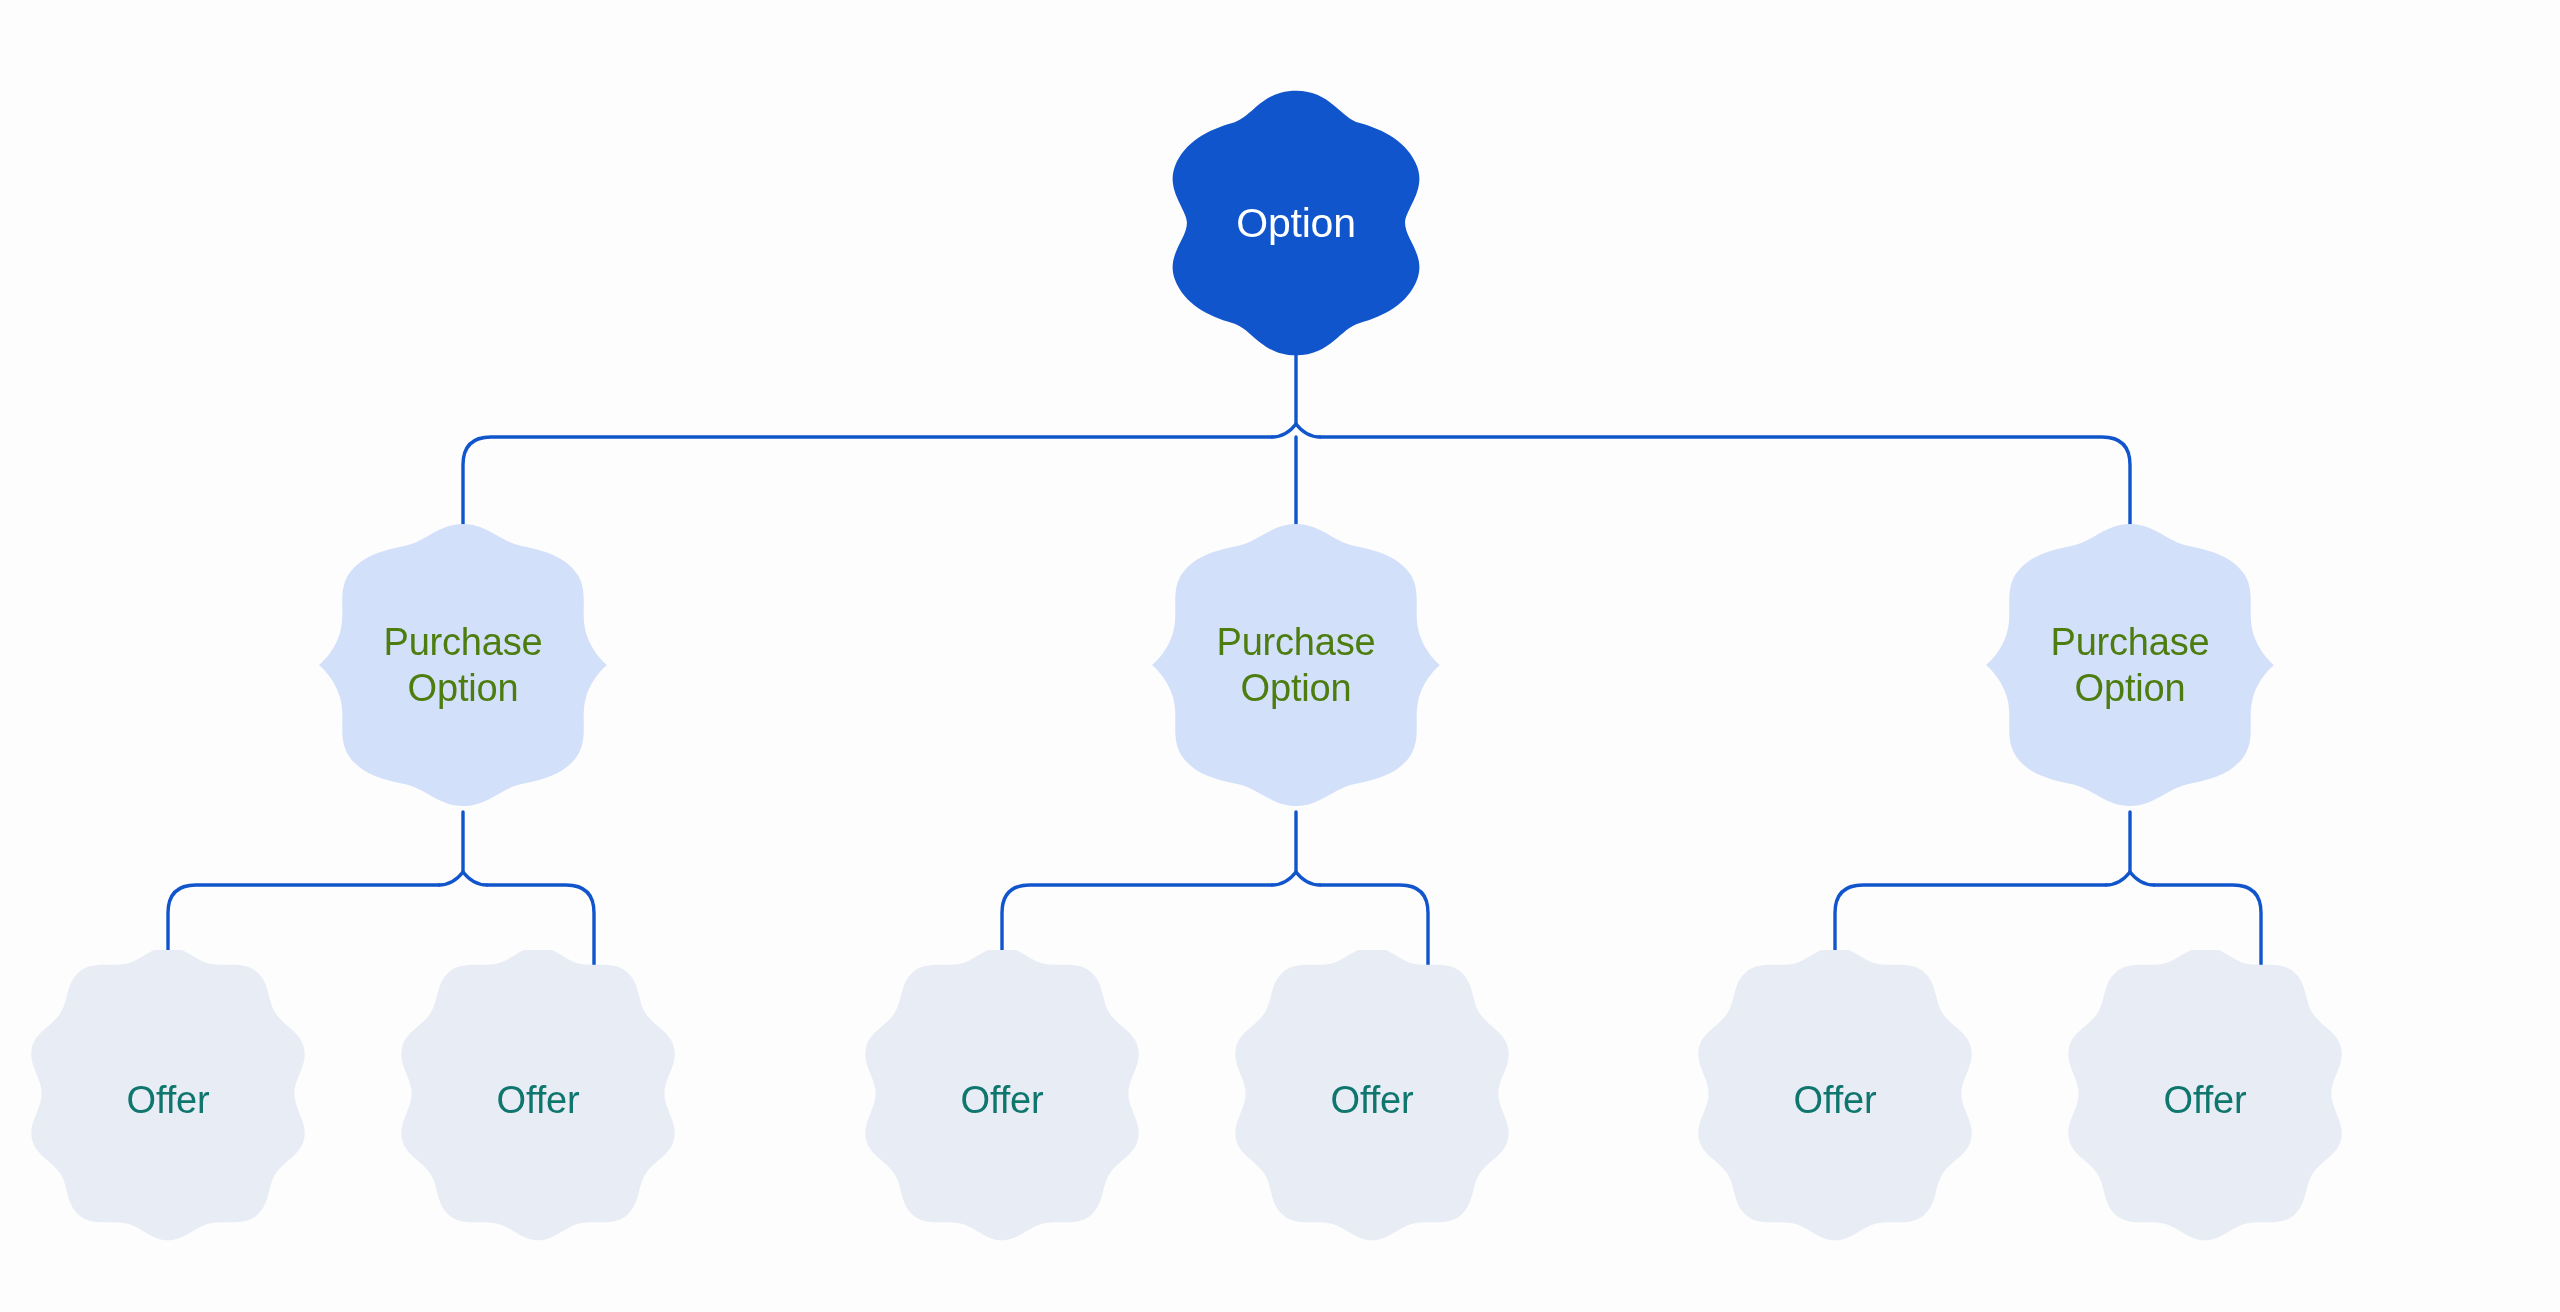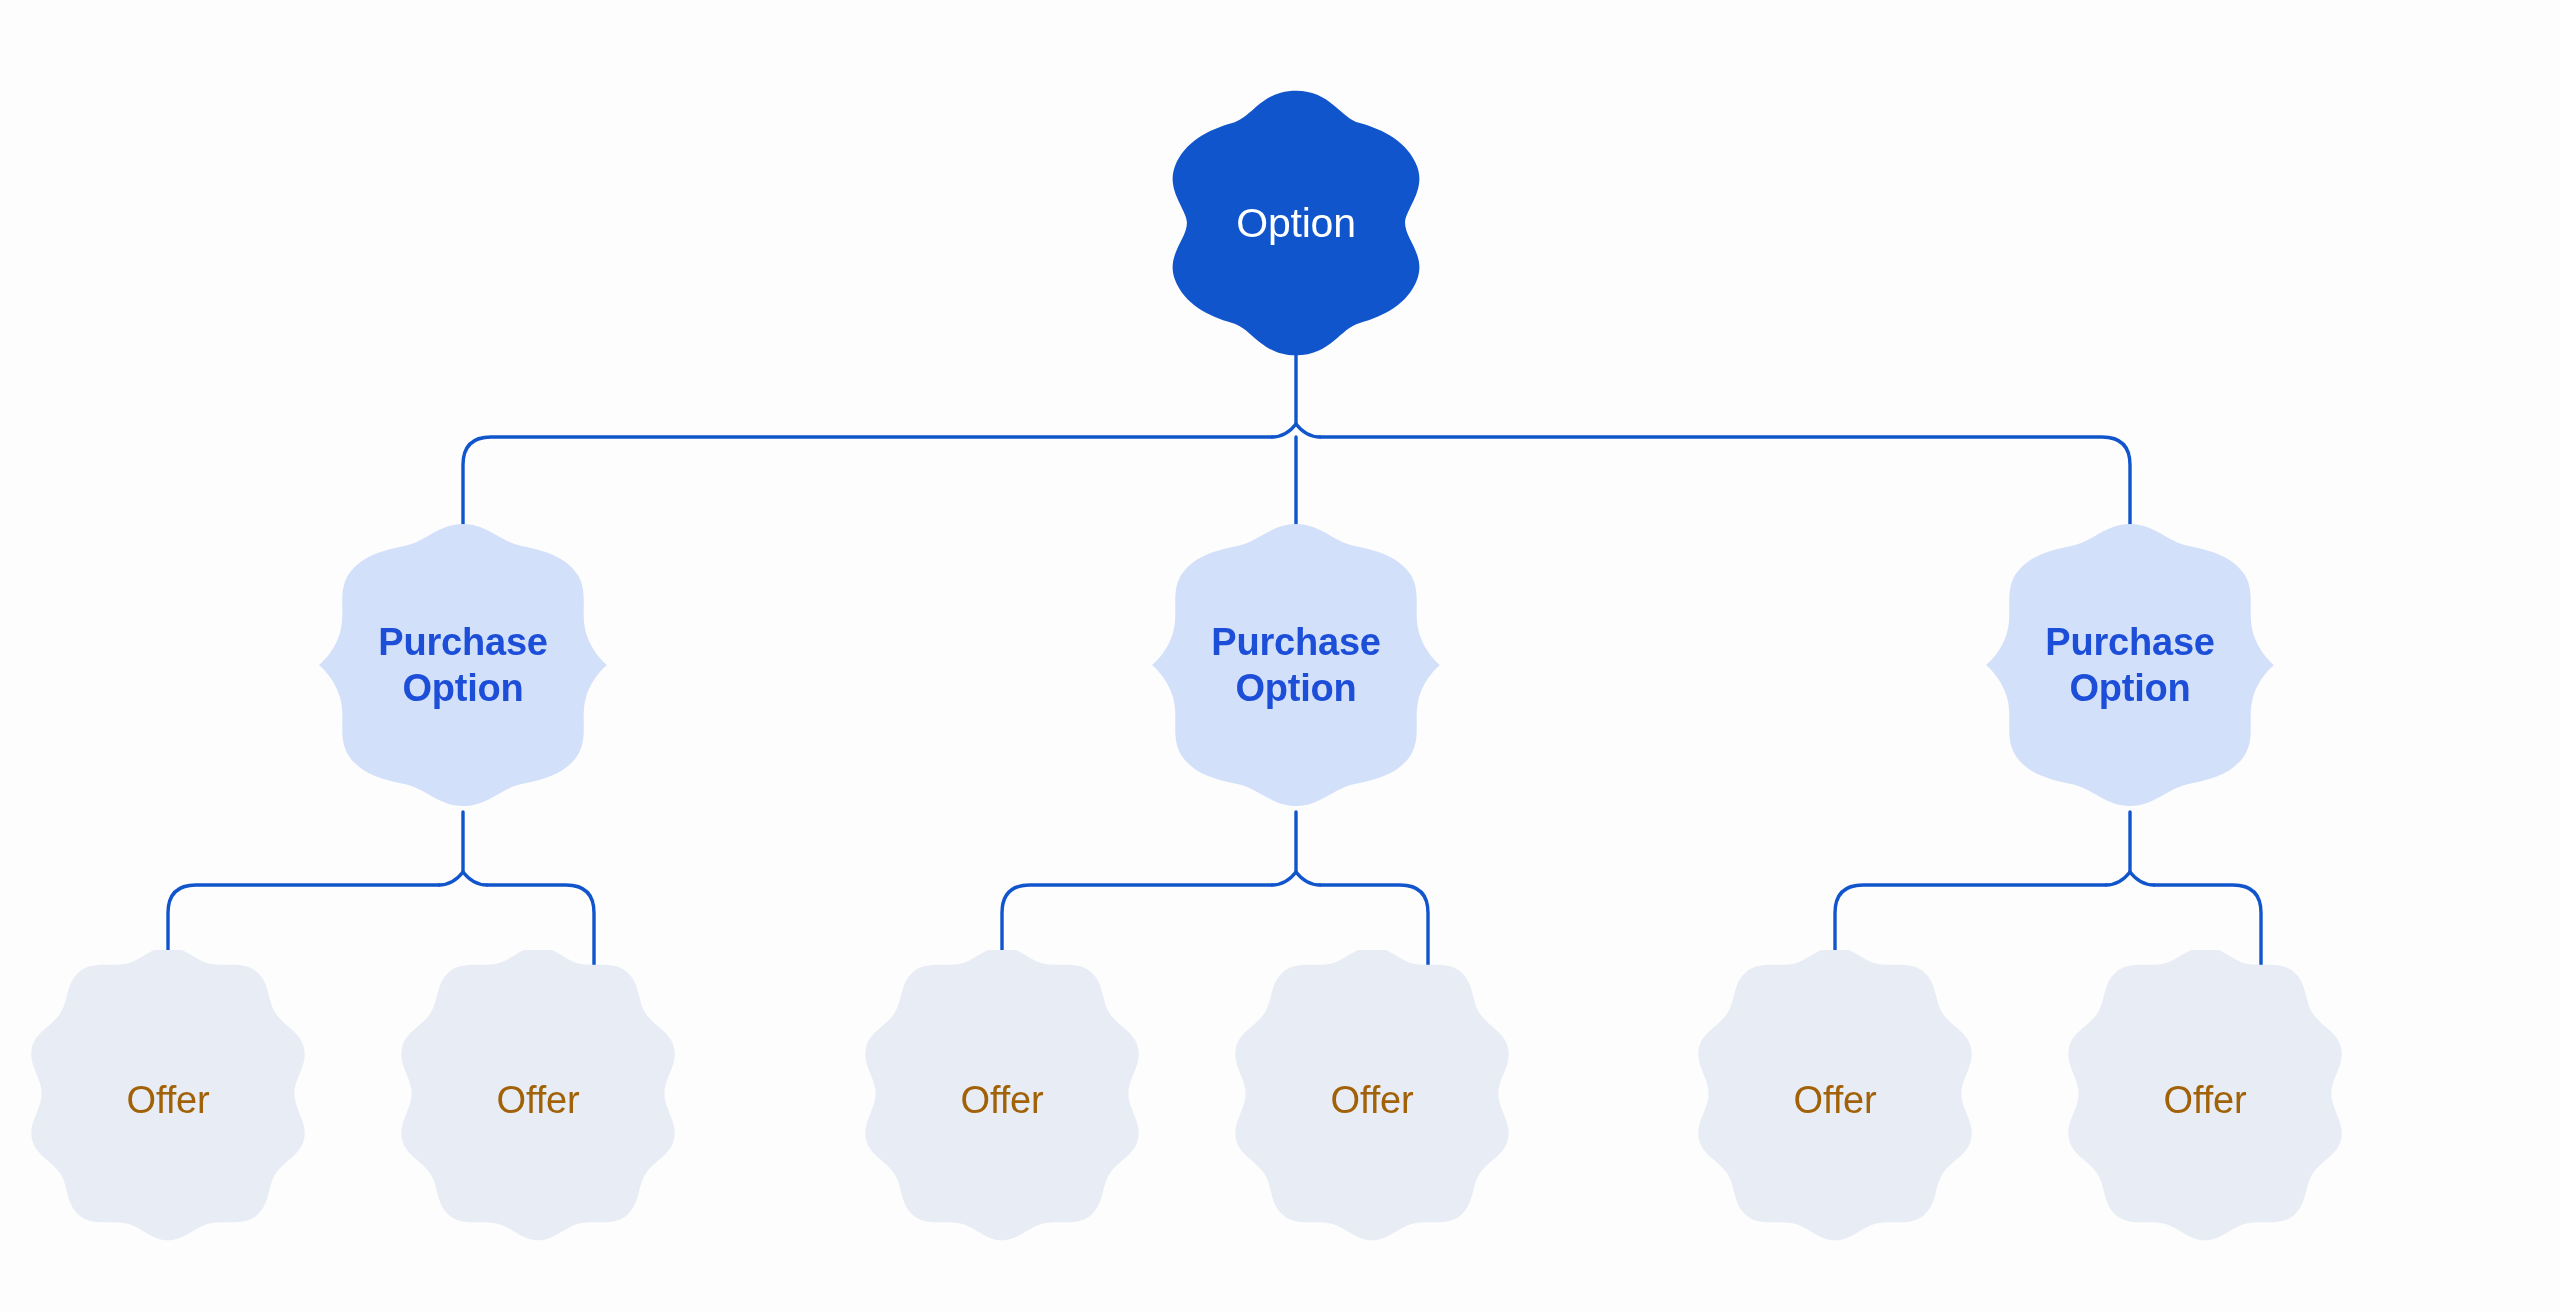--- a/index.html
+++ b/index.html
@@ -61,35 +61,35 @@
     font-size: 41px;
     font-weight: 400;
   }
   
   .node-option {
     width: 300px;
     height: 294px;
     top: 518px;
   }
   .node-option .node-label {
-    color: #1d4ed8;
+    color: #4d7c0f;
     font-size: 38px;
-    font-weight: 700;
+    font-weight: 400;
   }
   .opt-1 { left: 313px; }
   .opt-2 { left: 1146px; }
   .opt-3 { left: 1980px; }
   
   .node-offer {
     width: 284px;
     height: 300px;
     top: 950px;
   }
   .node-offer .node-label {
-    color: #a16207;
+    color: #0f766e;
     font-size: 38px;
     font-weight: 400;
   }
   .off-1 { left: 26px; }
   .off-2 { left: 396px; }
   .off-3 { left: 860px; }
   .off-4 { left: 1230px; }
   .off-5 { left: 1693px; }
   .off-6 { left: 2063px; }
 </style>

